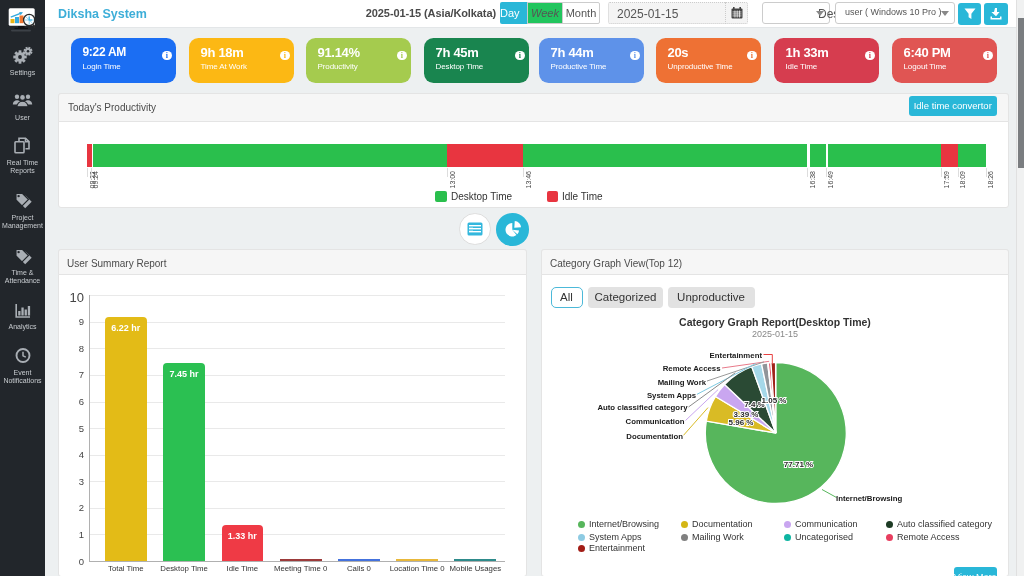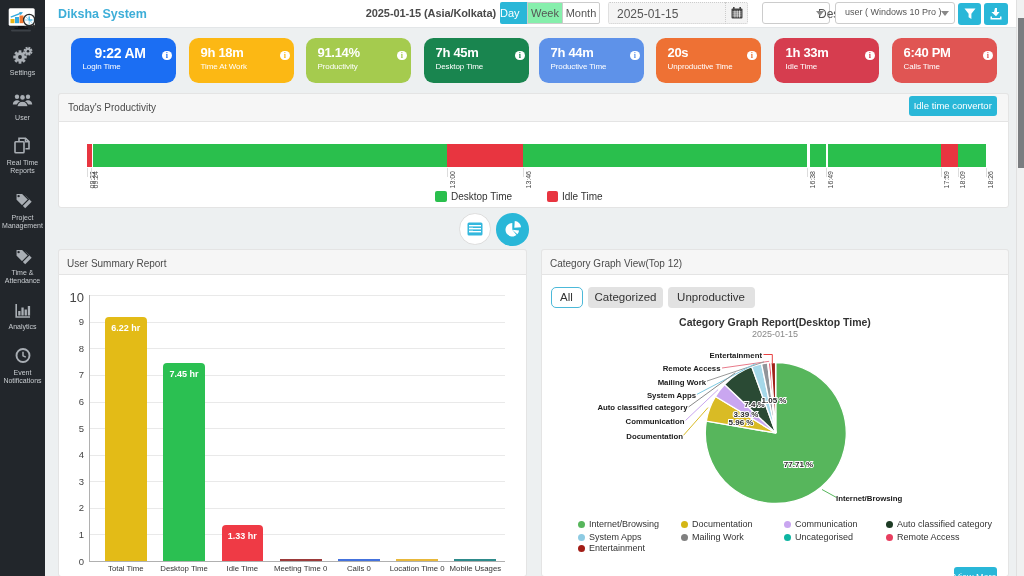--- a/index.html
+++ b/index.html
@@ -3,21 +3,21 @@
 *{margin:0;padding:0;box-sizing:border-box;}
 html,body{width:1024px;height:576px;overflow:hidden;background:#edf0f1;font-family:"Liberation Sans",sans-serif;}
 .abs{position:absolute;}
 </style></head>
 <body>
 
 <div class="abs" style="left:45px;top:0;width:971px;height:28px;background:#fff;border-bottom:1px solid #e3e6e8;"></div>
 <div class="abs" style="left:58px;top:7px;font-size:12.5px;font-weight:bold;color:#3daed8;">Diksha System</div>
 <div class="abs" style="left:340px;top:7px;width:156px;text-align:right;font-size:11px;color:#4a4a4a;font-weight:bold;letter-spacing:-0.1px;">2025-01-15 (Asia/Kolkata)</div>
 <div class="abs" style="left:500px;top:2px;width:27px;height:22px;background:#29b7d8;color:#fff;font-size:11px;line-height:22px;border-radius:2px 0 0 2px;">Day</div>
-<div class="abs" style="left:527px;top:2px;width:36px;height:22px;background:#86efac;border:1px solid #ccc;color:#555;font-size:11px;text-align:center;line-height:20px;">Week</div>
+<div class="abs" style="left:527px;top:2px;width:36px;height:22px;background:#22c55e;border:1px solid #ccc;color:#555;font-size:11px;text-align:center;line-height:20px;font-style:italic;">Week</div>
 <div class="abs" style="left:562px;top:2px;width:38px;height:22px;background:#fff;border:1px solid #ccc;color:#555;font-size:11px;text-align:center;line-height:20px;border-radius:0 2px 2px 0;">Month</div>
 <div class="abs" style="left:608px;top:2px;width:140px;height:22px;background:#f4f4f4;border:1px dotted #ccc;border-radius:2px;"></div>
 <div class="abs" style="left:617px;top:7px;font-size:12px;color:#555;">2025-01-15</div>
 <div class="abs" style="left:725px;top:2px;width:23px;height:22px;border-left:1px dotted #ccc;"></div>
 <svg class="abs" style="left:731px;top:7px;" width="12" height="12" viewBox="0 0 12 12">
     <rect x="0.5" y="1.5" width="11" height="10" rx="1" fill="#444"></rect>
     <rect x="2" y="0" width="1.6" height="3" fill="#444"></rect>
     <rect x="8.4" y="0" width="1.6" height="3" fill="#444"></rect>
     <g fill="#fff">
       <rect x="1.5" y="4.6" width="9" height="0.7"></rect>
@@ -139,21 +139,21 @@
     </g>
   </svg>
 <div class="abs" style="left:-8px;top:323.0px;width:61px;text-align:center;font-size:7px;color:#c8ccd0;white-space:nowrap;">Analytics</div>
 <svg class="abs" style="left:15px;top:348px;" width="16" height="16" viewBox="0 0 16 16">
 <circle cx="8" cy="7.5" r="6.5" fill="none" stroke="#a9aeb4" stroke-width="1.9"></circle>
 <path d="M8,3.8 V7.8 L10.8,9.2" fill="none" stroke="#a9aeb4" stroke-width="1.5"></path>
   </svg>
 <div class="abs" style="left:-8px;top:368.5px;width:61px;text-align:center;font-size:7px;color:#c8ccd0;white-space:nowrap;">Event</div>
 <div class="abs" style="left:-8px;top:376.8px;width:61px;text-align:center;font-size:7px;color:#c8ccd0;white-space:nowrap;">Notifications</div>
 <div class="abs" style="left:71px;top:38px;width:104.5px;height:44.5px;background:#1b6ef3;border-radius:9.5px;"></div>
-<div class="abs" style="left:82.5px;top:44.5px;font-size:14px;font-weight:bold;color:#fff;letter-spacing:-0.3px;margin-left:12px;">9:22 AM</div>
+<div class="abs" style="left:82.5px;top:44.5px;font-size:12px;font-weight:bold;color:#fff;letter-spacing:-0.3px;">9:22 AM</div>
 <div class="abs" style="left:82.5px;top:61.5px;font-size:8px;color:#fff;letter-spacing:-0.1px;">Login Time</div>
 <div class="abs" style="left:162px;top:50.5px;width:9.5px;height:9.5px;background:#fff;border-radius:50%;text-align:center;font-family:'Liberation Serif',serif;font-weight:bold;font-size:8px;line-height:9.5px;color:#1b6ef3;">i</div>
 <div class="abs" style="left:189px;top:38px;width:104.5px;height:44.5px;background:#fcb814;border-radius:9.5px;"></div>
 <div class="abs" style="left:200.5px;top:44.5px;font-size:13px;font-weight:bold;color:#fff;letter-spacing:-0.3px;">9h 18m</div>
 <div class="abs" style="left:200.5px;top:61.5px;font-size:8px;color:#fff;letter-spacing:-0.1px;">Time At Work</div>
 <div class="abs" style="left:280px;top:50.5px;width:9.5px;height:9.5px;background:#fff;border-radius:50%;text-align:center;font-family:'Liberation Serif',serif;font-weight:bold;font-size:8px;line-height:9.5px;color:#fcb814;">i</div>
 <div class="abs" style="left:306px;top:38px;width:104.5px;height:44.5px;background:#a5cb4e;border-radius:9.5px;"></div>
 <div class="abs" style="left:317.5px;top:44.5px;font-size:13px;font-weight:bold;color:#fff;letter-spacing:-0.3px;">91.14%</div>
 <div class="abs" style="left:317.5px;top:61.5px;font-size:8px;color:#fff;letter-spacing:-0.1px;">Productivity</div>
 <div class="abs" style="left:397px;top:50.5px;width:9.5px;height:9.5px;background:#fff;border-radius:50%;text-align:center;font-family:'Liberation Serif',serif;font-weight:bold;font-size:8px;line-height:9.5px;color:#a5cb4e;">i</div>
@@ -168,21 +168,21 @@
 <div class="abs" style="left:656px;top:38px;width:104.5px;height:44.5px;background:#ee7134;border-radius:9.5px;"></div>
 <div class="abs" style="left:667.5px;top:44.5px;font-size:13px;font-weight:bold;color:#fff;letter-spacing:-0.3px;">20s</div>
 <div class="abs" style="left:667.5px;top:61.5px;font-size:8px;color:#fff;letter-spacing:-0.1px;">Unproductive Time</div>
 <div class="abs" style="left:747px;top:50.5px;width:9.5px;height:9.5px;background:#fff;border-radius:50%;text-align:center;font-family:'Liberation Serif',serif;font-weight:bold;font-size:8px;line-height:9.5px;color:#ee7134;">i</div>
 <div class="abs" style="left:774px;top:38px;width:104.5px;height:44.5px;background:#d63d4f;border-radius:9.5px;"></div>
 <div class="abs" style="left:785.5px;top:44.5px;font-size:13px;font-weight:bold;color:#fff;letter-spacing:-0.3px;">1h 33m</div>
 <div class="abs" style="left:785.5px;top:61.5px;font-size:8px;color:#fff;letter-spacing:-0.1px;">Idle Time</div>
 <div class="abs" style="left:865px;top:50.5px;width:9.5px;height:9.5px;background:#fff;border-radius:50%;text-align:center;font-family:'Liberation Serif',serif;font-weight:bold;font-size:8px;line-height:9.5px;color:#d63d4f;">i</div>
 <div class="abs" style="left:892px;top:38px;width:104.5px;height:44.5px;background:#e05553;border-radius:9.5px;"></div>
 <div class="abs" style="left:903.5px;top:44.5px;font-size:13px;font-weight:bold;color:#fff;letter-spacing:-0.3px;">6:40 PM</div>
-<div class="abs" style="left:903.5px;top:61.5px;font-size:8px;color:#fff;letter-spacing:-0.1px;">Calls Time</div>
+<div class="abs" style="left:903.5px;top:61.5px;font-size:8px;color:#fff;letter-spacing:-0.1px;">Logout Time</div>
 <div class="abs" style="left:983px;top:50.5px;width:9.5px;height:9.5px;background:#fff;border-radius:50%;text-align:center;font-family:'Liberation Serif',serif;font-weight:bold;font-size:8px;line-height:9.5px;color:#e05553;">i</div>
 <div class="abs" style="left:58px;top:93px;width:950.5px;height:115px;background:#fff;border:1px solid #e4e4e4;border-radius:3px;"></div>
 <div class="abs" style="left:58px;top:93px;width:950.5px;height:29px;background:#f6f6f6;border:1px solid #e4e4e4;border-radius:3px 3px 0 0;"></div>
 <div class="abs" style="left:68px;top:102px;font-size:10px;color:#4b4b4b;">Today's Productivity</div>
 <div class="abs" style="left:909px;top:96px;width:87.5px;height:20px;background:#29b7d8;border-radius:3px;color:#fff;font-size:9.5px;text-align:center;line-height:20px;">Idle time convertor</div>
 <div class="abs" style="left:87.2px;top:144px;width:5.299999999999997px;height:23px;background:#e83540;"></div>
 <div class="abs" style="left:92.5px;top:144px;width:354.8px;height:23px;background:#2abf4d;"></div>
 <div class="abs" style="left:447.3px;top:144px;width:75.99999999999994px;height:23px;background:#e83540;"></div>
 <div class="abs" style="left:523.3px;top:144px;width:284.1px;height:23px;background:#2abf4d;"></div>
 <div class="abs" style="left:809.5px;top:144px;width:16.100000000000023px;height:23px;background:#2abf4d;"></div>

